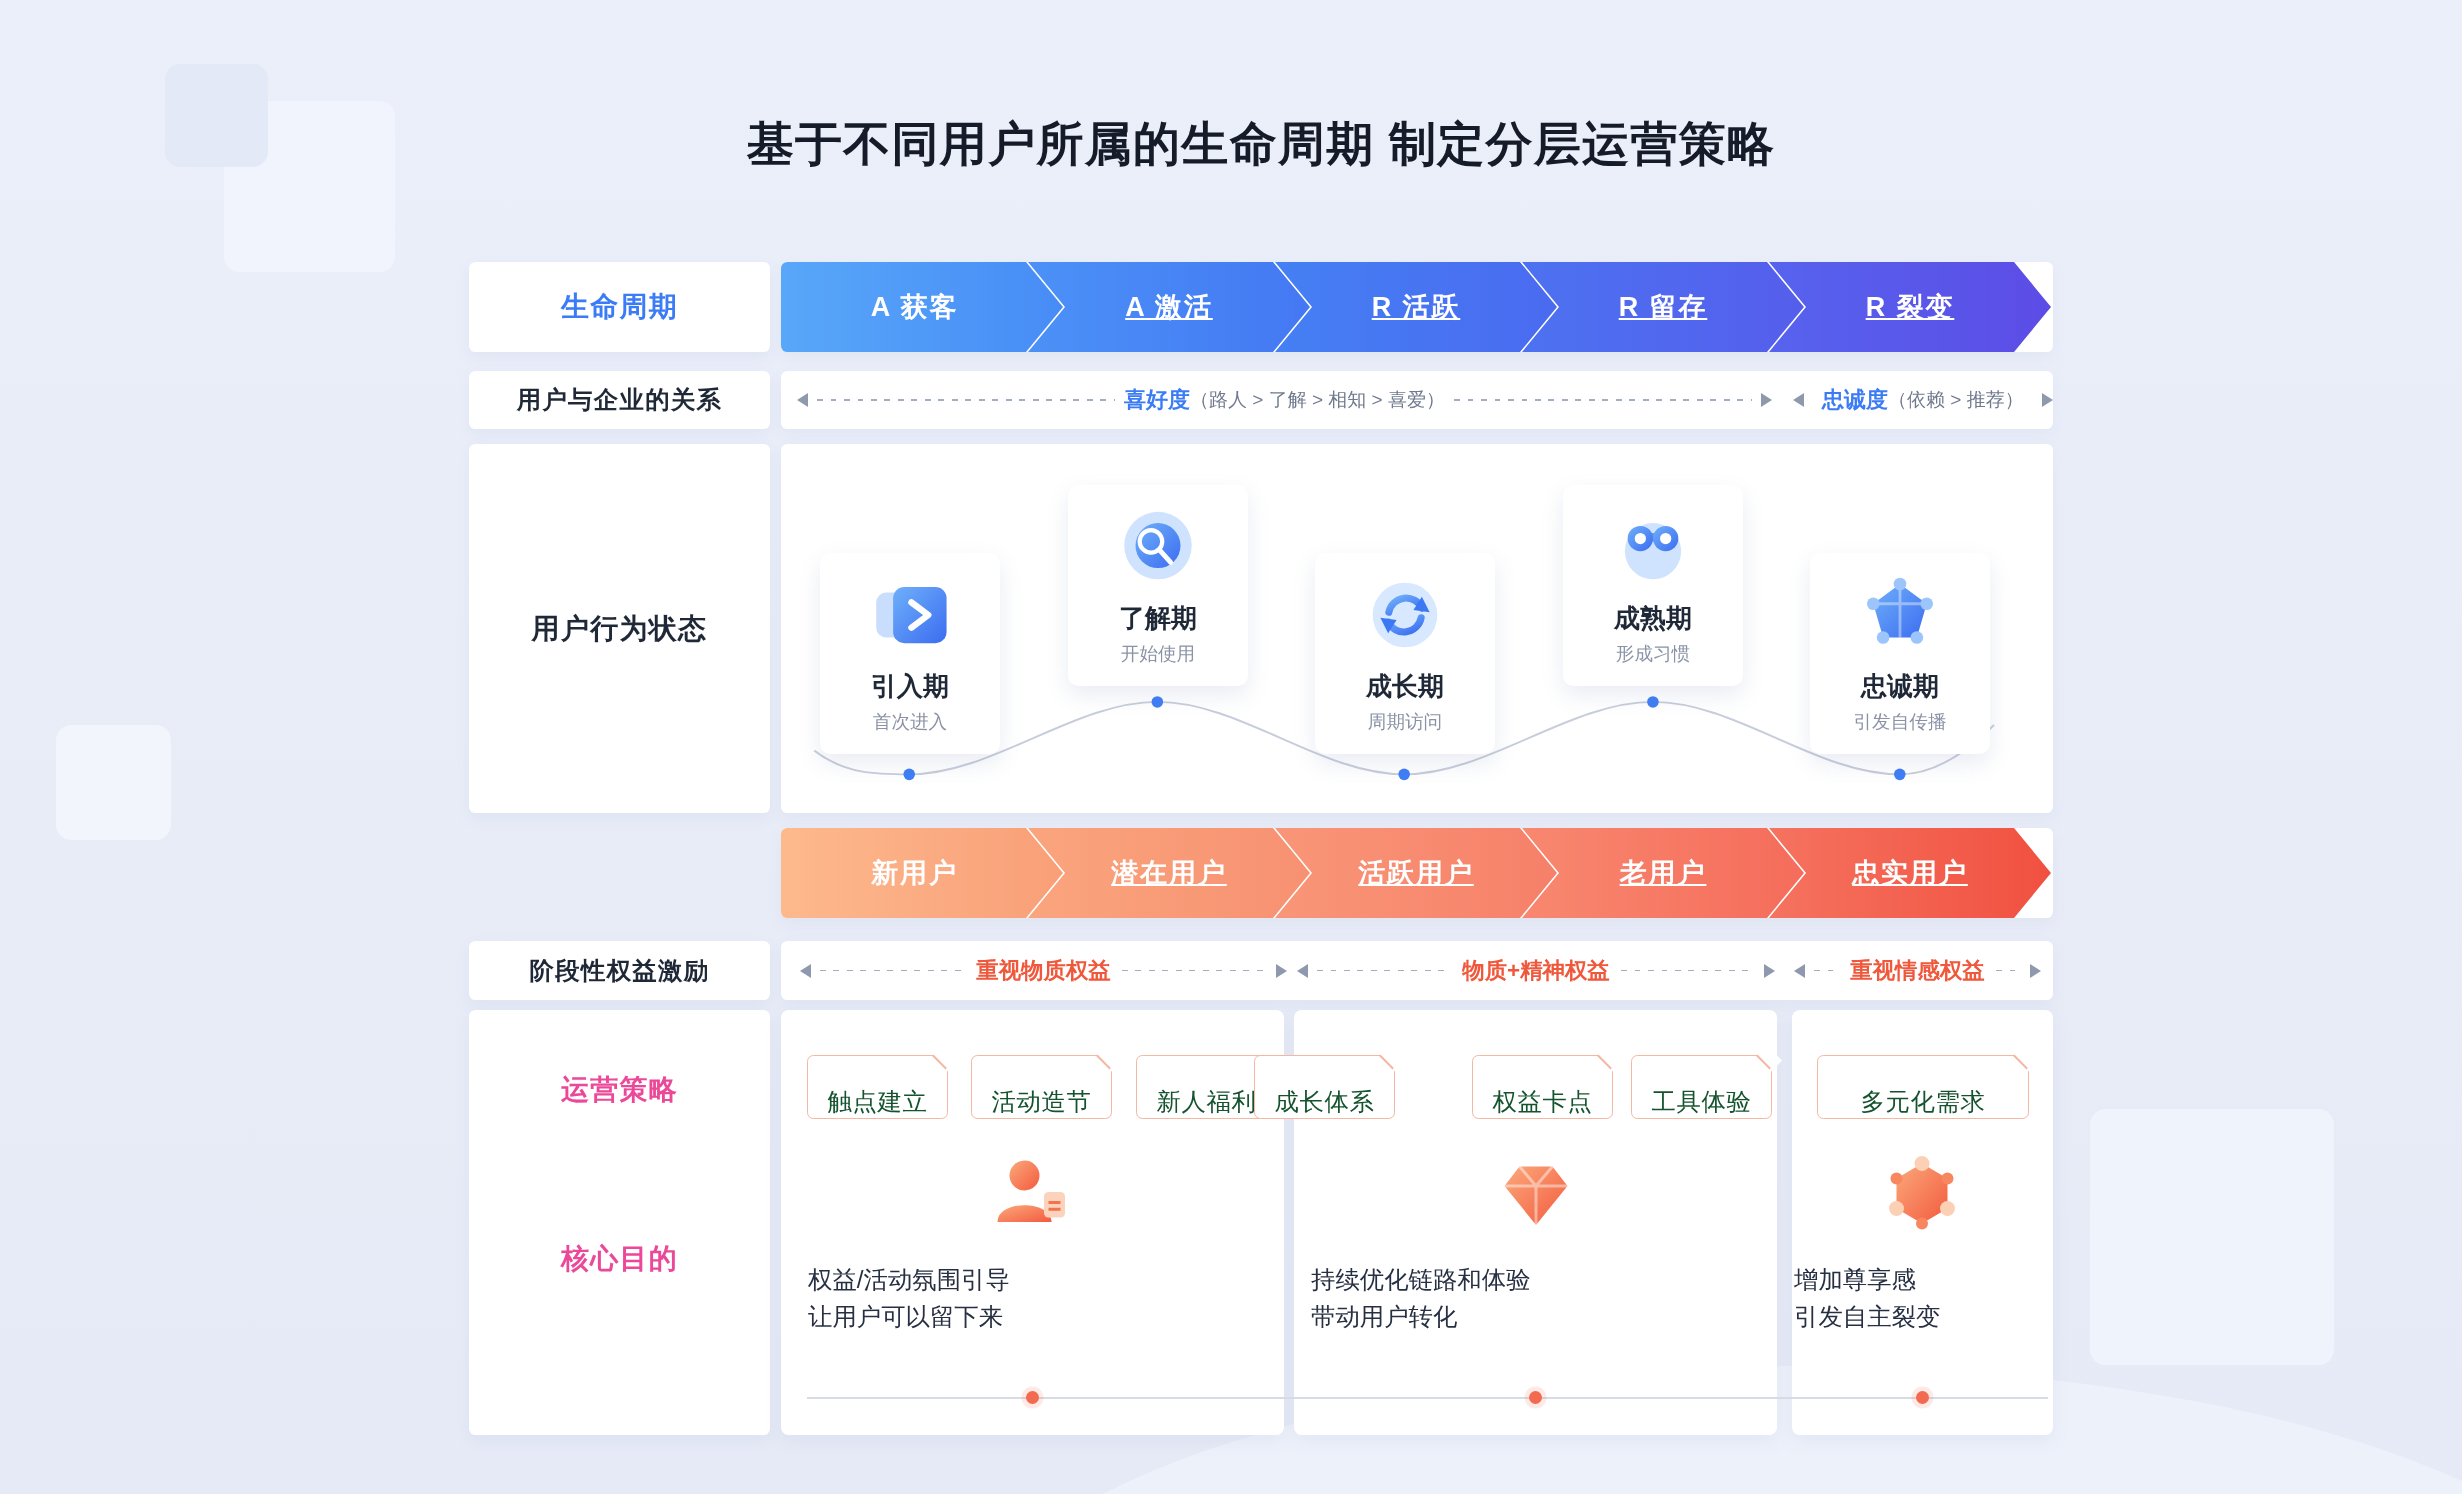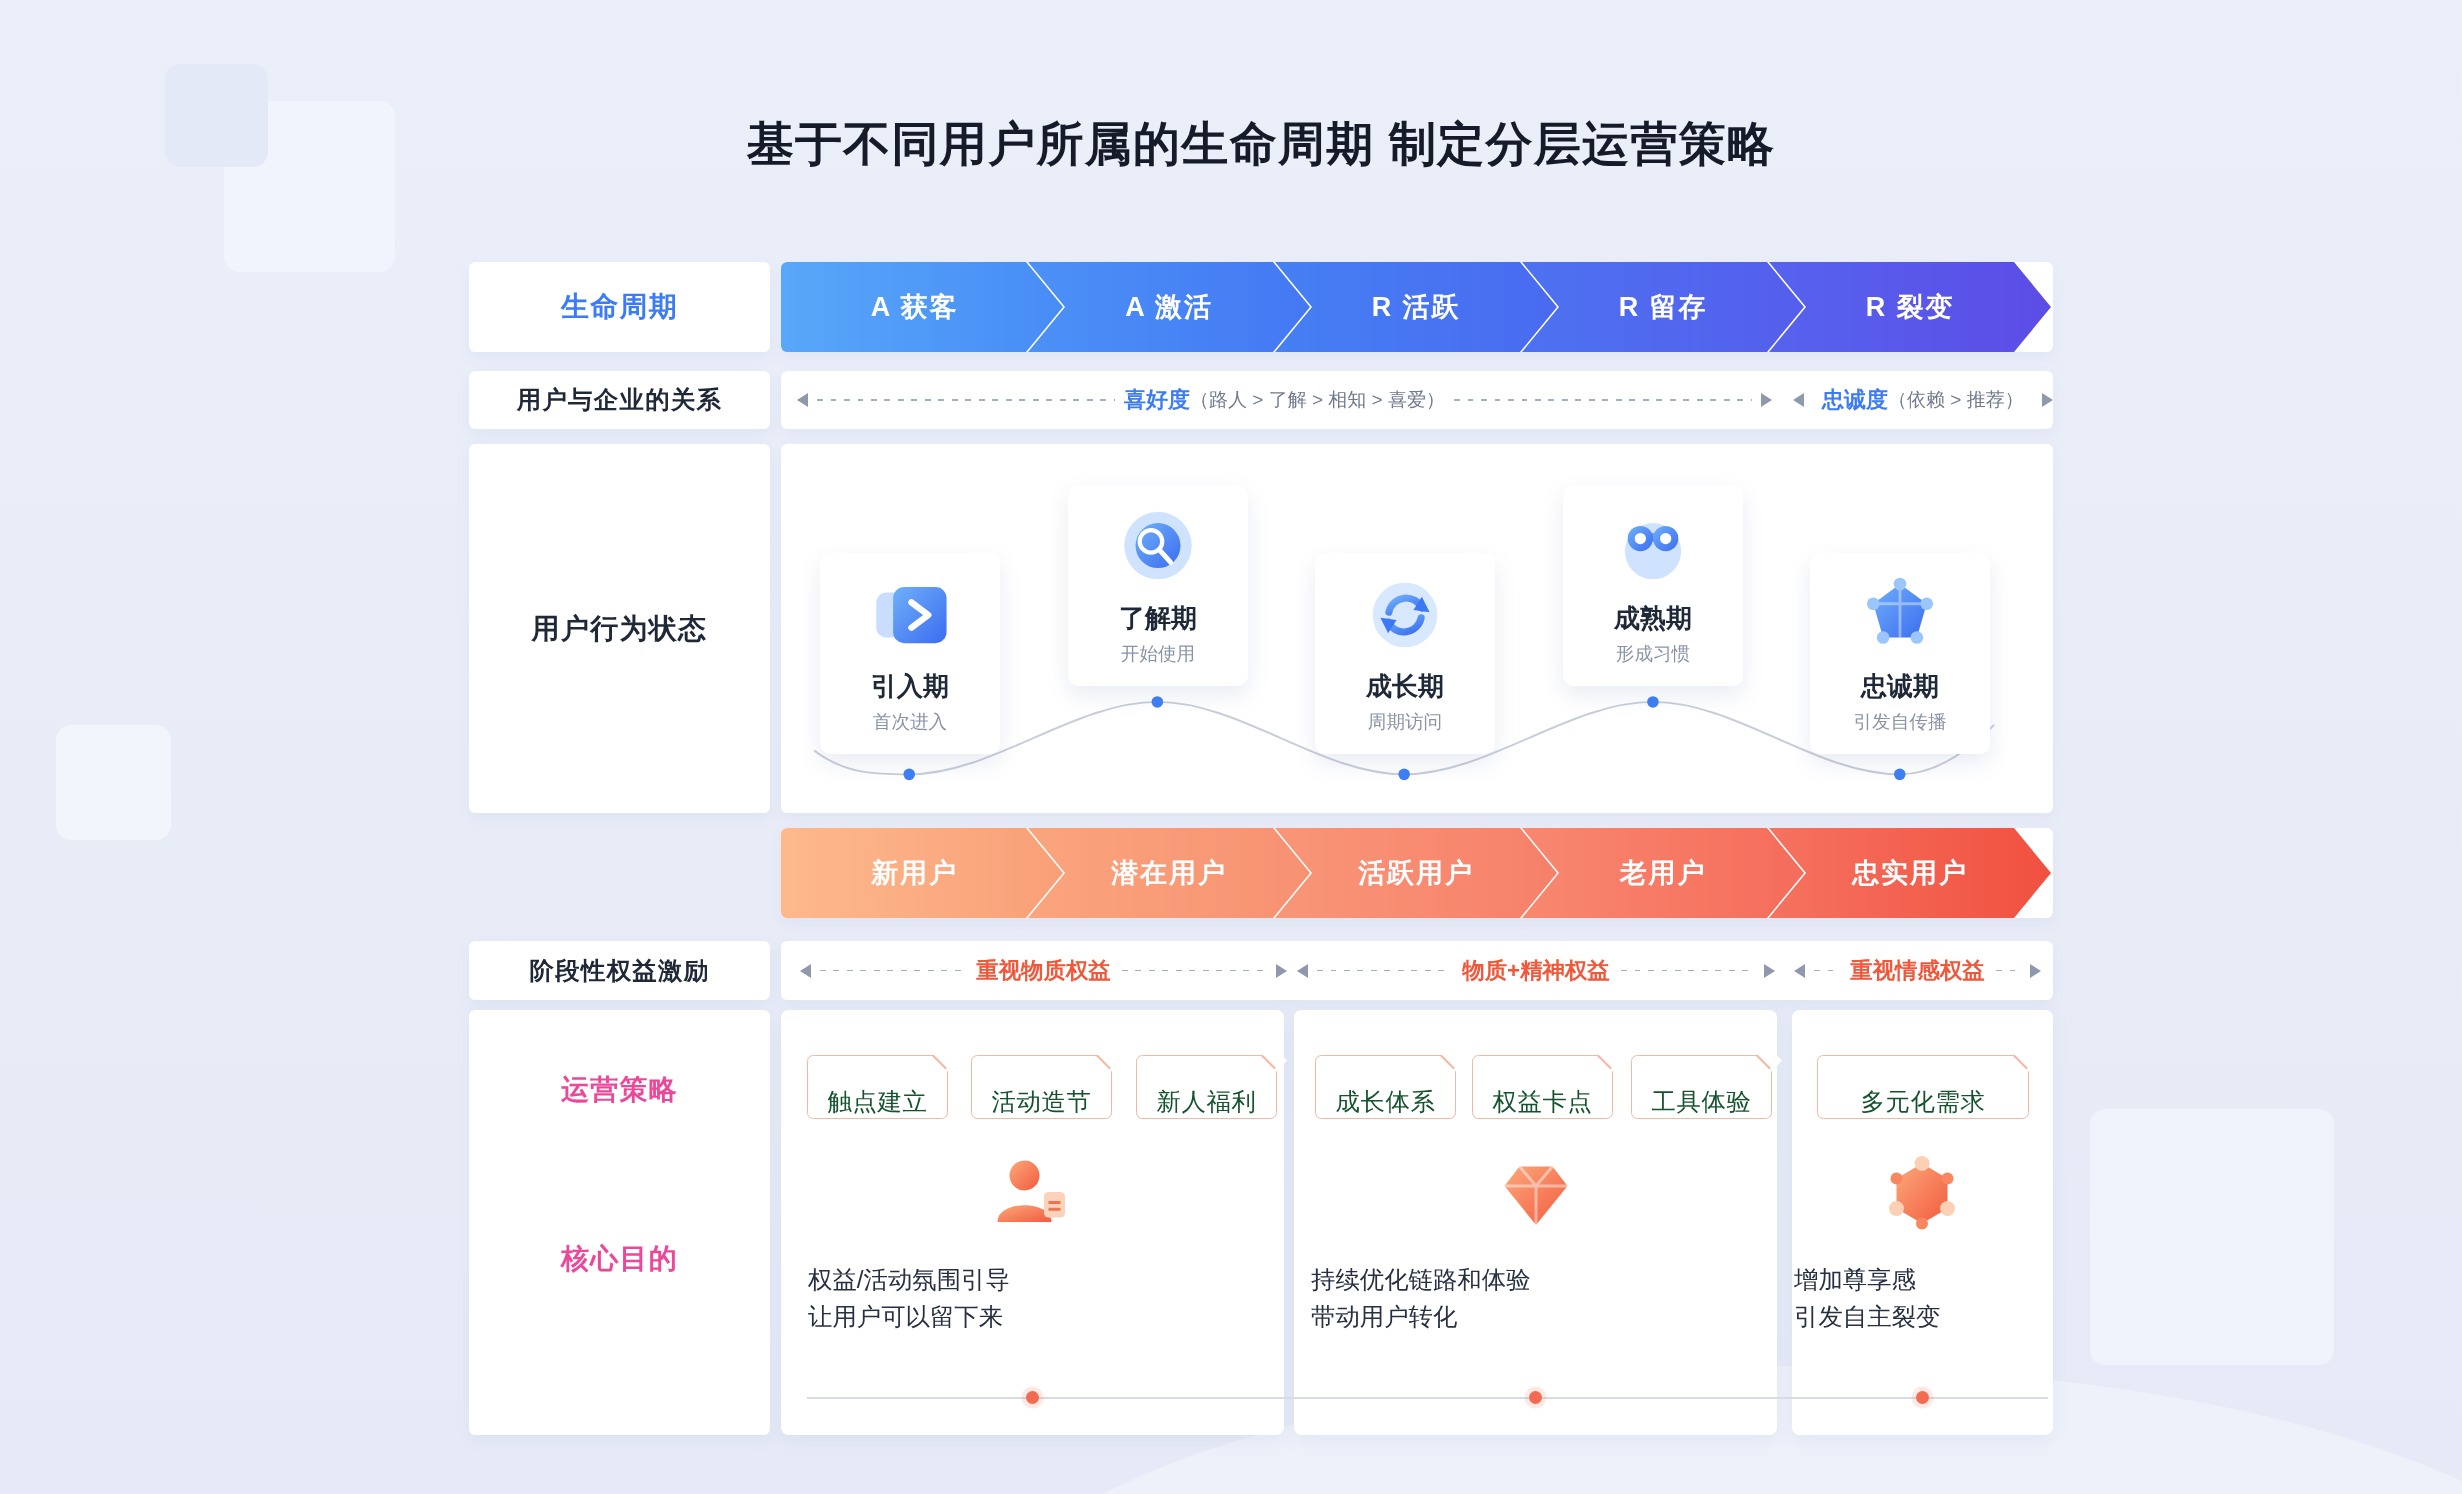--- a/index.html
+++ b/index.html
@@ -25,21 +25,21 @@
   .band{position:absolute;left:781px;width:1272px;background:#fff;border-radius:6.4px;
         box-shadow:0 5.1px 15.4px rgba(104,126,182,.06);}
   .panel{position:absolute;top:1010px;height:425px;background:#fff;border-radius:7.7px;
          box-shadow:0 6.4px 18px rgba(104,126,182,.08);}
   
   .chev{position:absolute;height:90px;width:282px;display:flex;align-items:center;justify-content:center;
         color:#fff;font-size:27px;font-weight:700;letter-spacing:1.9px;box-sizing:border-box;padding-left:22px;}
   .chev.first{clip-path:polygon(0 0,calc(100% - 37px) 0,100% 50%,calc(100% - 37px) 100%,0 100%);
               border-radius:6.4px 0 0 6.4px;padding-right:37px;}
   .chev.mid{clip-path:polygon(0 0,calc(100% - 37px) 0,100% 50%,calc(100% - 37px) 100%,0 100%,37px 50%);
-            padding-left:37px;padding-right:37px;}
+            padding-left:37px;padding-right:37px;text-decoration:underline;}
   
   .dash-seg{position:absolute;display:flex;align-items:center;}
   .dash{flex:1;height:1.9px;background:repeating-linear-gradient(90deg,#a3adc2 0 5.8px,transparent 5.8px 13.5px);margin:0 9px;}
   .tri-l{width:0;height:0;border-top:7px solid transparent;border-bottom:7px solid transparent;border-right:11px solid #8f99ae;flex:0 0 auto;}
   .tri-r{width:0;height:0;border-top:7px solid transparent;border-bottom:7px solid transparent;border-left:11px solid #8f99ae;flex:0 0 auto;}
   .rel-hl{color:#3b7cf6;font-weight:700;font-size:22px;white-space:nowrap;}
   .rel-detail{color:#707a8e;font-size:19px;white-space:nowrap;}
   .inc-text{color:#f0583c;font-weight:700;font-size:22.4px;white-space:nowrap;margin:0 2.6px;}
   
   .stage-card{position:absolute;width:180px;background:#fff;border-radius:10.3px;
@@ -272,21 +272,21 @@
 
   <div class="chip" style="left:807px;width:141px;">
       <span>触点建立</span>
     </div>
   <div class="chip" style="left:971px;width:141px;">
       <span>活动造节</span>
     </div>
   <div class="chip" style="left:1136px;width:141px;">
       <span>新人福利</span>
     </div>
-  <div class="chip" style="left:1315px;width:141px;">
+  <div class="chip" style="left:1254px;width:141px;">
       <span>成长体系</span>
     </div>
   <div class="chip" style="left:1472px;width:141px;">
       <span>权益卡点</span>
     </div>
   <div class="chip" style="left:1631px;width:141px;">
       <span>工具体验</span>
     </div>
   <div class="chip" style="left:1817px;width:212px;">
       <span>多元化需求</span>

